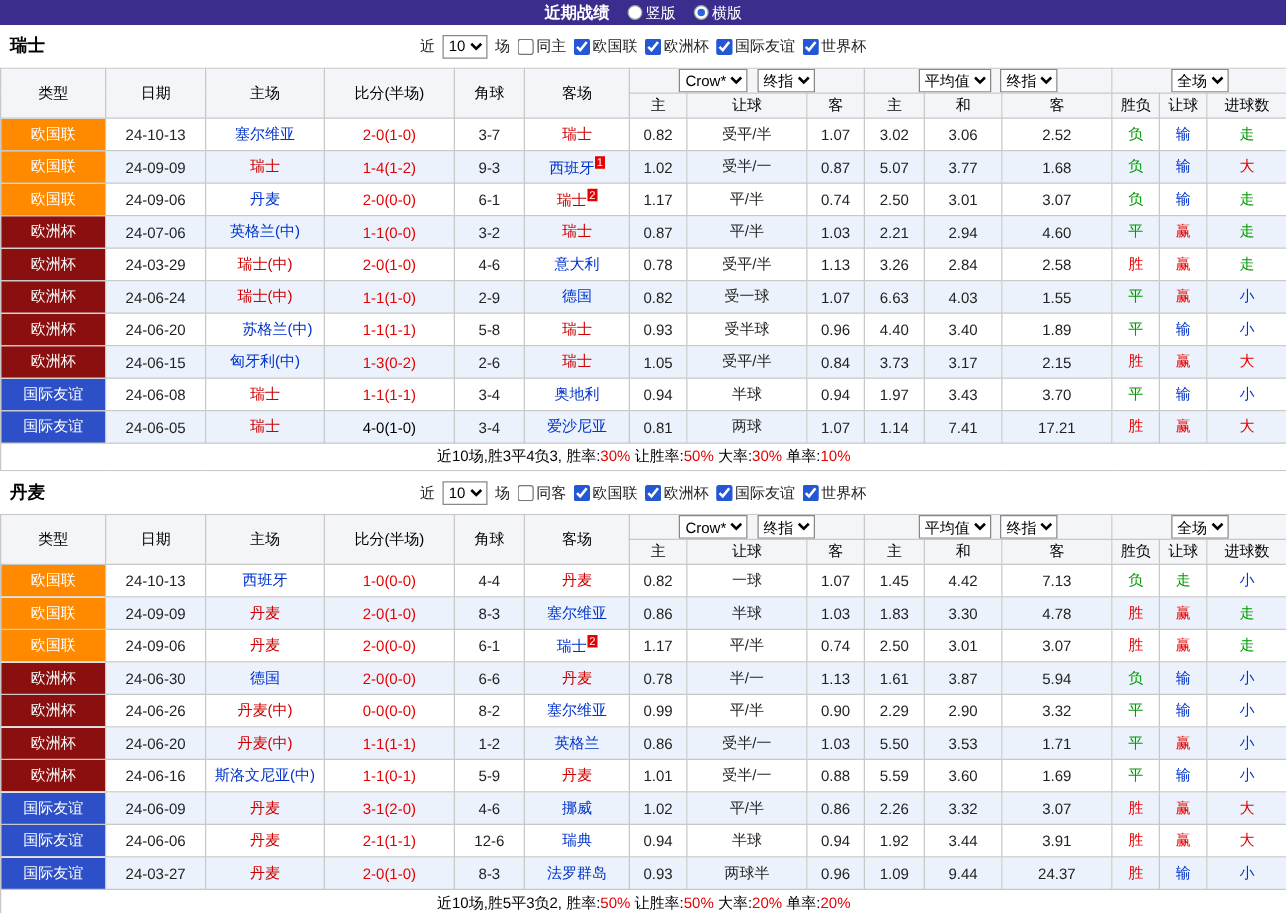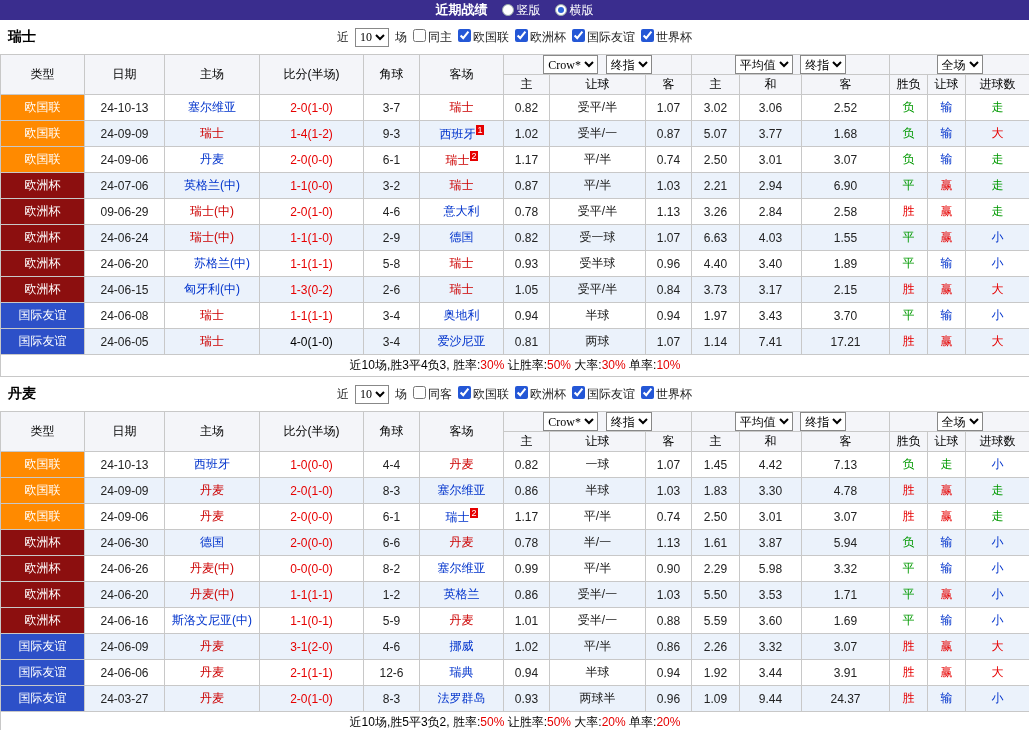--- a/index.html
+++ b/index.html
@@ -7,24 +7,24 @@
 
   .topbar{height:20px;background:#3a2d8e;color:#fff;display:flex;align-items:center;justify-content:center;gap:14px}
   .topbar .title{font-weight:bold;font-size:13px}
   .radio-opt{display:flex;align-items:center;gap:3px;cursor:pointer}
   .radio{width:10px;height:10px;border-radius:50%;background:#fff;border:1px solid #9aa;display:inline-block;position:relative}
   .radio.sel::after{content:"";position:absolute;left:2px;top:2px;right:2px;bottom:2px;border-radius:50%;background:#2e64d8}
 
   .filter-bar{position:relative;height:34px;display:flex;align-items:center;justify-content:center;background:#fff}
   .team-name{position:absolute;left:8px;font-size:14px;font-weight:bold;color:#000}
   .filter-controls{display:flex;align-items:center;gap:6px}
-  .filter-controls label{display:flex;align-items:flex-start;gap:2px;cursor:pointer}
+  .filter-controls label{display:flex;align-items:center;gap:2px;cursor:pointer}
   .filter-controls input[type=checkbox]{width:13px;height:13px;margin:0;accent-color:#2457d6}
 
-  select{font-size:12px;font-family:Liberation Serif, serif;height:19px;border:1px solid #888;background:#fff}
+  select{font-size:12px;font-family:Liberation Sans, sans-serif;height:19px;border:1px solid #888;background:#fff}
 
   table{border-collapse:collapse;table-layout:fixed;width:1029px}
   th,td{border:1px solid #c8c8c8;text-align:center;padding:0;white-space:nowrap;overflow:hidden}
   thead th{background:#f4f5f9;font-weight:normal;height:19px;color:#000}
   thead th select{margin:0 2px}
   tbody td{height:25px;background:#fff;font-size:12px}
   tbody tr:nth-child(even) td{background:#ebf2fb}
   td.type{color:#fff}
   sup.sup{background:#e60000;color:#fff;font-size:9px;line-height:10px;padding:0 1px;margin-left:1px}
   tr.summary td{height:21px;background:#fff !important;color:#000}
@@ -181,28 +181,28 @@
           <td>24-07-06</td>
           <td><span style="color: rgb(0, 51, 204);">英格兰(中)</span></td>
           <td style="color: rgb(230, 0, 0);">1-1(0-0)</td>
           <td>3-2</td>
           <td><span style="color: rgb(204, 0, 0);">瑞士</span></td>
           <td>0.87</td>
           <td>平/半</td>
           <td>1.03</td>
           <td>2.21</td>
           <td>2.94</td>
-          <td>6.90</td>
-          <td style="color: rgb(0, 153, 0);">平</td>
-          <td style="color: rgb(230, 0, 0);">赢</td>
-          <td style="color: rgb(0, 153, 0);">走</td>
-        </tr>
-        <tr>
-          <td class="type" style="background: rgb(140, 15, 15);">欧洲杯</td>
-          <td>09-06-29</td>
+          <td>4.60</td>
+          <td style="color: rgb(0, 153, 0);">平</td>
+          <td style="color: rgb(230, 0, 0);">赢</td>
+          <td style="color: rgb(0, 153, 0);">走</td>
+        </tr>
+        <tr>
+          <td class="type" style="background: rgb(140, 15, 15);">欧洲杯</td>
+          <td>24-03-29</td>
           <td><span style="color: rgb(204, 0, 0);">瑞士(中)</span></td>
           <td style="color: rgb(230, 0, 0);">2-0(1-0)</td>
           <td>4-6</td>
           <td><span style="color: rgb(0, 51, 204);">意大利</span></td>
           <td>0.78</td>
           <td>受平/半</td>
           <td>1.13</td>
           <td>3.26</td>
           <td>2.84</td>
           <td>2.58</td>
@@ -454,21 +454,21 @@
           <td class="type" style="background: rgb(140, 15, 15);">欧洲杯</td>
           <td>24-06-26</td>
           <td><span style="color: rgb(204, 0, 0);">丹麦(中)</span></td>
           <td style="color: rgb(230, 0, 0);">0-0(0-0)</td>
           <td>8-2</td>
           <td><span style="color: rgb(0, 51, 204);">塞尔维亚</span></td>
           <td>0.99</td>
           <td>平/半</td>
           <td>0.90</td>
           <td>2.29</td>
-          <td>5.98</td>
+          <td>2.90</td>
           <td>3.32</td>
           <td style="color: rgb(0, 153, 0);">平</td>
           <td style="color: rgb(0, 51, 204);">输</td>
           <td style="color: rgb(0, 51, 204);">小</td>
         </tr>
         <tr>
           <td class="type" style="background: rgb(140, 15, 15);">欧洲杯</td>
           <td>24-06-20</td>
           <td><span style="color: rgb(204, 0, 0);">丹麦(中)</span></td>
           <td style="color: rgb(230, 0, 0);">1-1(1-1)</td>

